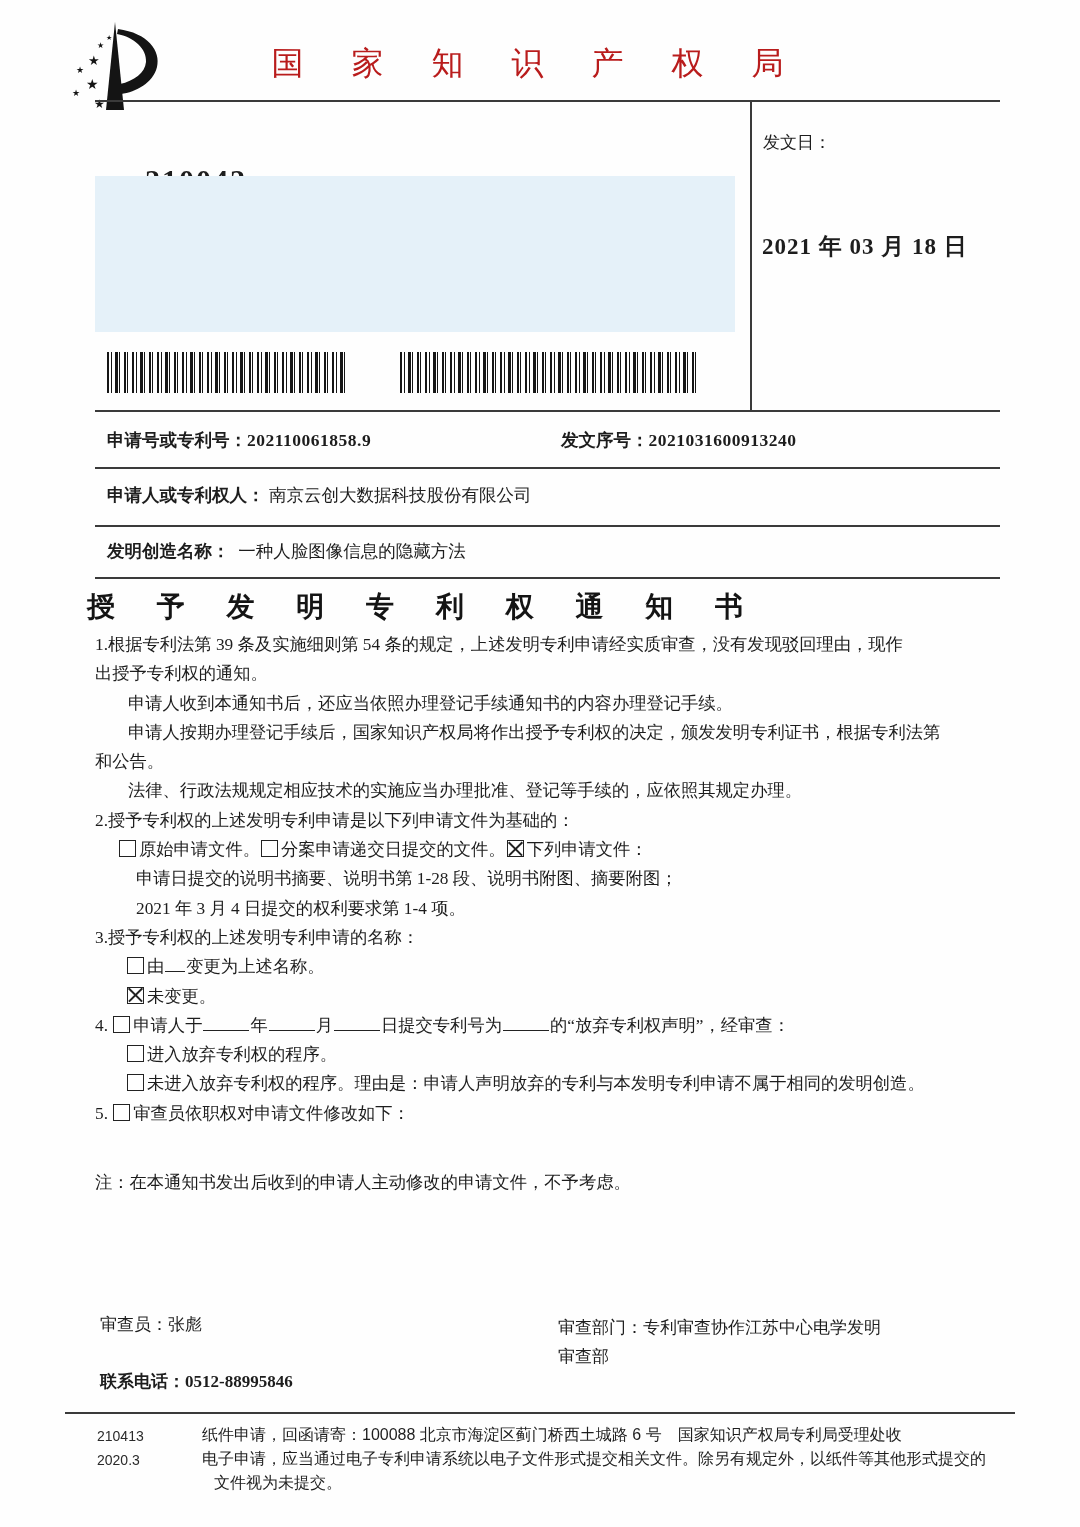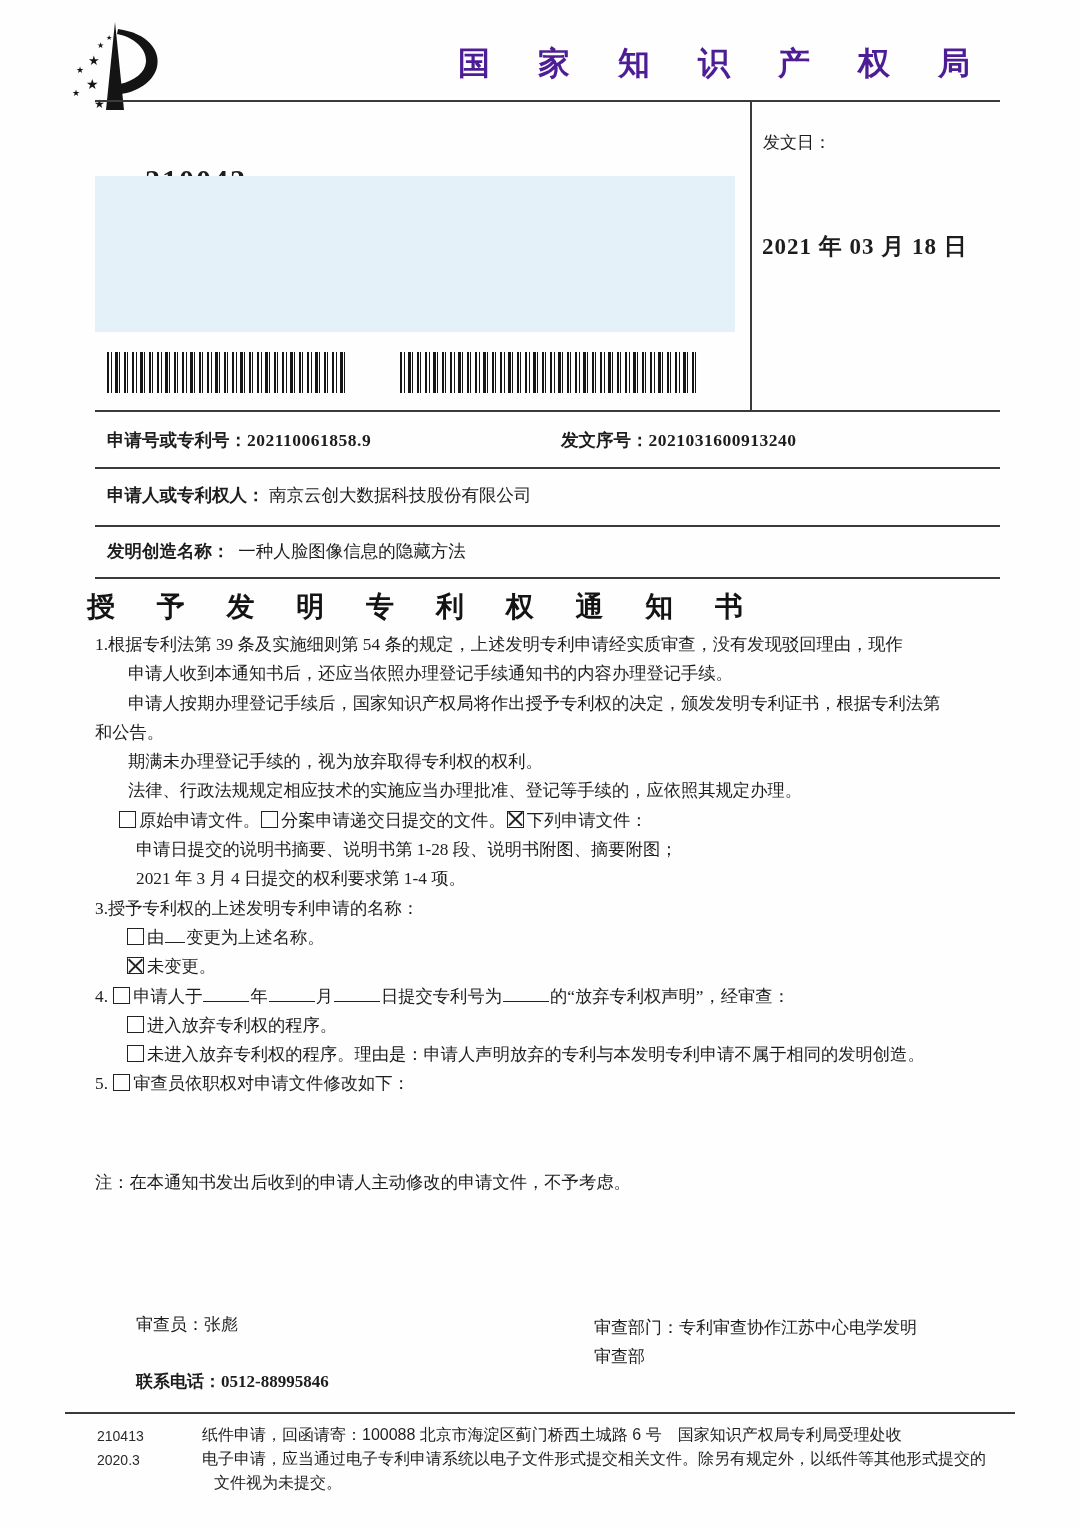--- a/index.html
+++ b/index.html
@@ -6,23 +6,23 @@
   .page{
     position:relative;width:1080px;height:1527px;background:#fefefe;
     margin:0 auto;overflow:hidden;color:#1d1d1d;
     font-family:"Liberation Serif","DejaVu Serif",serif;
   }
   .abs{position:absolute;}
   .hr{position:absolute;height:2px;background:#3a3a3a;}
   .vr{position:absolute;width:2px;background:#3a3a3a;}
 
   .agency{
-    left:95px;top:42px;width:905px;text-align:right;
-    font-size:32px;font-weight:700;letter-spacing:20px;margin-left:-10px;
-    color:#4c1d95;
+    left:95px;top:42px;width:905px;text-align:center;
+    font-size:32px;font-weight:400;letter-spacing:20px;margin-left:-10px;
+    color:#b91c1c;
   }
   .logo{left:70px;top:20px;}
 
   .code{left:145px;top:138px;font-size:30px;font-weight:700;letter-spacing:2px;font-family:"Liberation Serif",serif;margin-top:25px;}
   .addr-box{left:95px;top:176px;width:640px;height:156px;background:#e5f1f9;}
 
   .barcode{top:352px;height:41px;background-color:#fff;background-image:
     repeating-linear-gradient(90deg,
       #161616 0 2px, transparent 2px 4px,
       #161616 4px 5px, transparent 5px 8px,
@@ -57,21 +57,21 @@
       margin:0 3px -2px 1px;background:#fff;box-sizing:content-box;}
   .cb.checked::before,.cb.checked::after{content:"";position:absolute;left:-2px;top:6.5px;width:19px;height:1.6px;background:#222;}
   .cb.checked::before{transform:rotate(45deg);}
   .cb.checked::after{transform:rotate(-45deg);}
 
   .blank{display:inline-block;width:46px;height:15px;border-bottom:1.6px solid #222;margin:0 1px;}
   .blank.small{width:20px;}
 
   .note-line{left:95px;top:1170px;font-size:17.3px;white-space:nowrap;}
 
-  .sig{font-size:17px;white-space:nowrap;margin-left:36px;}
+  .sig{font-size:17px;white-space:nowrap;}
   .dept{line-height:29px;white-space:nowrap;}
 
   .foot-codes{left:97px;top:1424px;font-family:"Liberation Sans","DejaVu Sans",sans-serif;
               font-size:14px;line-height:24px;color:#2a2a2a;}
   .foot-text{left:202px;top:1423px;font-family:"Liberation Sans","DejaVu Sans",sans-serif;
              font-size:16px;line-height:24px;color:#1e1e1e;white-space:nowrap;}
   .foot-text .l3{padding-left:12px;}
 </style>
 </head>
 <body>
@@ -116,25 +116,26 @@
   </div>
   <div class="hr" style="left:95px;top:525px;width:905px;"></div>
   <div class="abs frow" style="left:107px;top:539px;">
     <span class="flabel">发明创造名称：</span>&nbsp;&nbsp;<span>一种人脸图像信息的隐藏方法</span>
   </div>
   <div class="hr" style="left:95px;top:577px;width:905px;"></div>
 
   <div class="abs ntitle">授 予 发 明 专 利 权 通 知 书</div>
   <div class="abs nbody">
       <div class="bline "><span>1.根据专利法第 39 条及实施细则第 54 条的规定，上述发明专利申请经实质审查，没有发现驳回理由，现作</span></div>
+      <div class="bline "><span>出授予专利权的通知。</span></div>
       <div class="bline ind-p"><span>申请人收到本通知书后，还应当依照办理登记手续通知书的内容办理登记手续。</span></div>
       <div class="bline ind-p"><span>申请人按期办理登记手续后，国家知识产权局将作出授予专利权的决定，颁发发明专利证书，根据专利法第</span></div>
       <div class="bline "><span>和公告。</span></div>
-      <div class="bline ind-p"><span>期满未办理登记手续的，视为放弃取得专利权的权利。</span></div>
       <div class="bline ind-p"><span>法律、行政法规规定相应技术的实施应当办理批准、登记等手续的，应依照其规定办理。</span></div>
+      <div class="bline "><span>2.授予专利权的上述发明专利申请是以下列申请文件为基础的：</span></div>
       <div class="bline ind-a"><span class="cb"></span><span>原始申请文件。</span><span class="cb"></span><span>分案申请递交日提交的文件。</span><span class="cb checked"></span><span>下列申请文件：</span></div>
       <div class="bline ind-c"><span>申请日提交的说明书摘要、说明书第 1-28 段、说明书附图、摘要附图；</span></div>
       <div class="bline ind-c"><span>2021 年 3 月 4 日提交的权利要求第 1-4 项。</span></div>
       <div class="bline "><span>3.授予专利权的上述发明专利申请的名称：</span></div>
       <div class="bline ind-b"><span class="cb"></span><span>由</span><span class="blank small"></span><span>变更为上述名称。</span></div>
       <div class="bline ind-b"><span class="cb checked"></span><span>未变更。</span></div>
       <div class="bline "><span>4. </span><span class="cb"></span><span>申请人于</span><span class="blank"></span><span>年</span><span class="blank"></span><span>月</span><span class="blank"></span><span>日提交专利号为</span><span class="blank"></span><span>的“放弃专利权声明”，经审查：</span></div>
       <div class="bline ind-b"><span class="cb"></span><span>进入放弃专利权的程序。</span></div>
       <div class="bline ind-b"><span class="cb"></span><span>未进入放弃专利权的程序。理由是：申请人声明放弃的专利与本发明专利申请不属于相同的发明创造。</span></div>
       <div class="bline "><span>5. </span><span class="cb"></span><span>审查员依职权对申请文件修改如下：</span></div>

